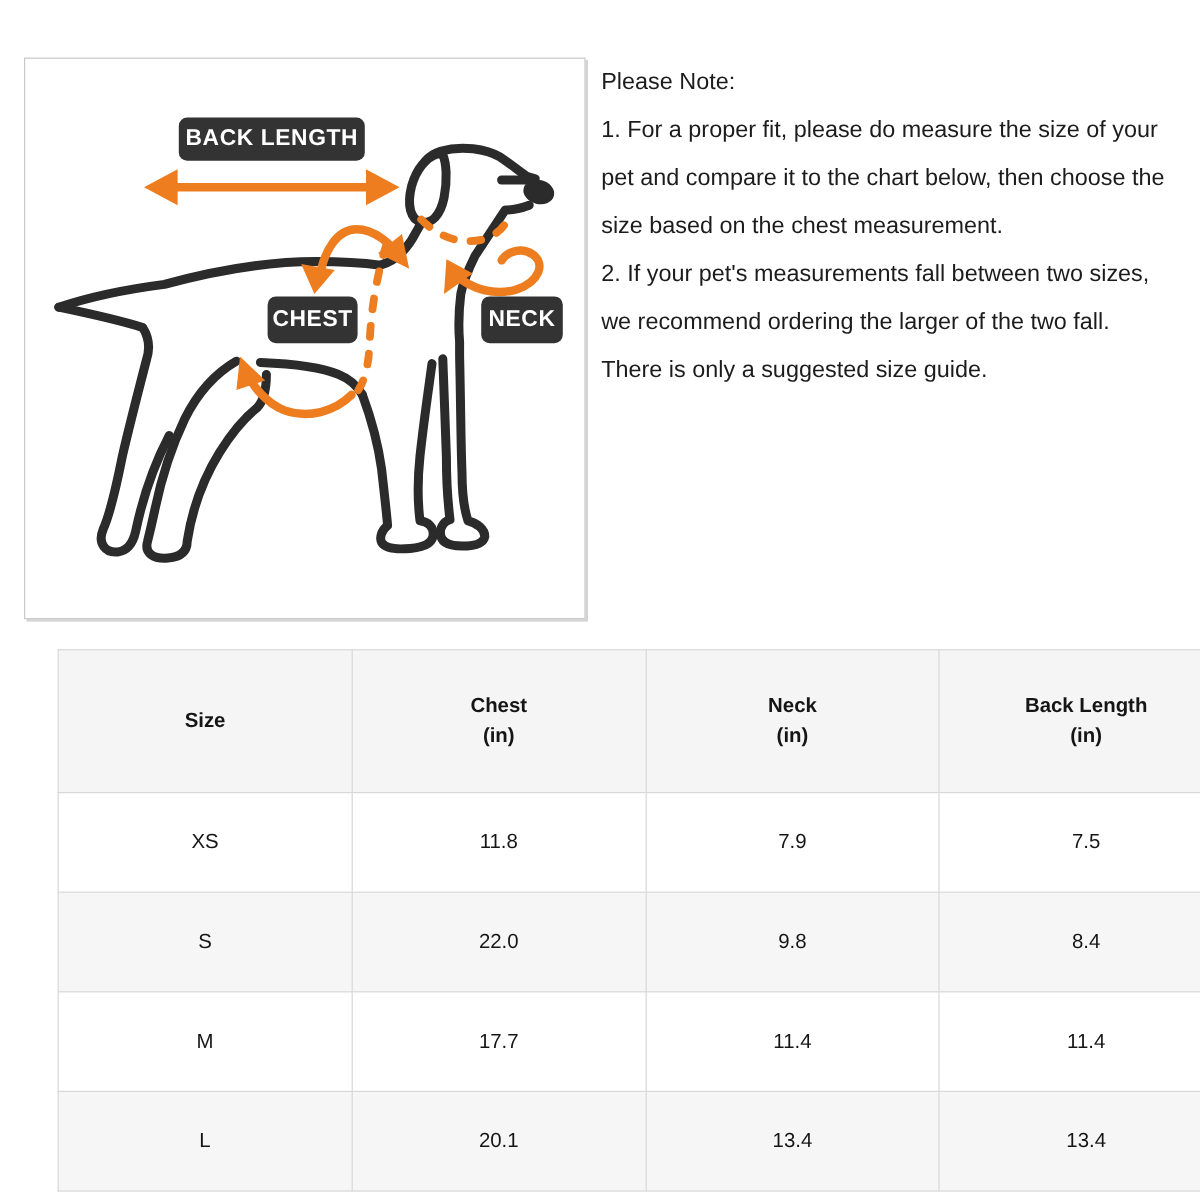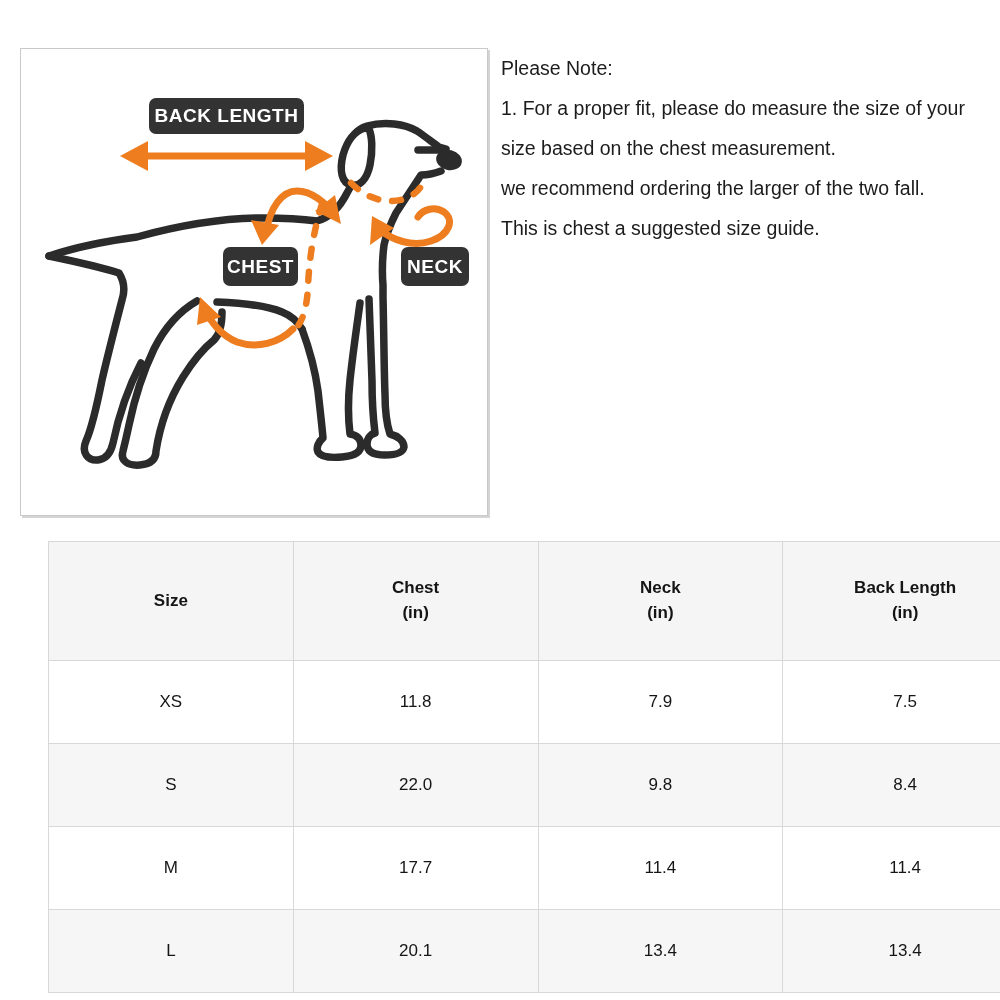--- a/index.html
+++ b/index.html
@@ -101,23 +101,25 @@
   </svg>
 
   <div class="badge badge-backlength">BACK LENGTH</div>
   <div class="badge badge-chest">CHEST</div>
   <div class="badge badge-neck">NECK</div>
 </div>
 
 <div class="notes">
     <div class="note-line">Please Note:</div>
     <div class="note-line">1. For a proper fit, please do measure the size of your</div>
+    <div class="note-line">pet and compare it to the chart below, then choose the</div>
     <div class="note-line">size based on the chest measurement.</div>
+    <div class="note-line">2. If your pet's measurements fall between two sizes,</div>
     <div class="note-line">we recommend ordering the larger of the two fall.</div>
-    <div class="note-line">This is chest a suggested size guide.</div>
+    <div class="note-line">There is only a suggested size guide.</div>
   </div>
 
 <table class="size-table">
   <thead>
     <tr id="header-row">
         <th>Size</th>
         <th>Chest<br><span>(in)</span></th>
         <th>Neck<br><span>(in)</span></th>
         <th>Back Length<br><span>(in)</span></th>
       </tr>

